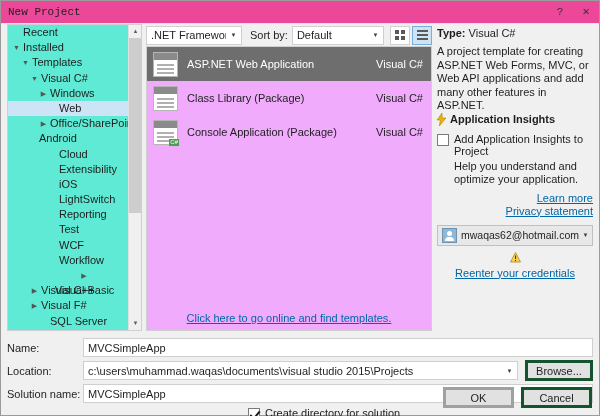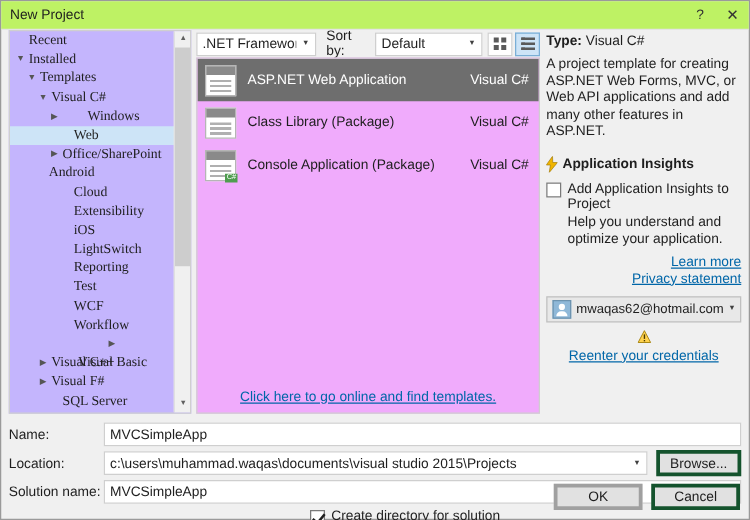--- a/index.html
+++ b/index.html
@@ -21,26 +21,27 @@
     height: 416px;
     box-sizing: border-box;
     border: 1px solid #9a9a9a;
     background: #f0f0f0;
     display: flex;
     flex-direction: column;
   }
   
   .titlebar {
     height: 22px;
-    background: #bef264;
+    background: #ec4899;
     display: flex;
     align-items: center;
     padding: 0 0 0 7px;
     border-bottom: 1px solid #e4e4e4;
     flex: none;
+    font-family: Liberation Mono, monospace;
   }
   .titlebar .title {
     font-size: 11px;
     color: #1e1e1e;
     flex: 1;
   }
   .titlebar .btns {
     display: flex;
     align-items: center;
   }
@@ -63,29 +64,28 @@
   }
   .panes {
     display: flex;
     height: 307px;
     margin: 0 6px;
     box-sizing: border-box;
   }
 
   
   .left {
-    width: 146px;
-    background: #c4b5fd;
+    width: 135px;
+    background: #5eead4;
     border: 1px solid #cfcfcf;
     box-sizing: border-box;
     display: flex;
     flex-direction: column;
     position: relative;
     overflow: hidden;
-    font-family: Liberation Serif, serif;
   }
   .tree-scroll {
     flex: 1;
     overflow: hidden;
     position: relative;
   }
   .tree-row {
     height: 15.2px;
     line-height: 15.2px;
     display: flex;
@@ -266,21 +266,21 @@
   
   .right {
     width: 156px;
     margin-left: 5px;
     font-size: 11px;
     box-sizing: border-box;
     position: relative;
   }
   .right .type-line { margin: 3px 0 6px 0; }
   .right .type-line b { font-weight: bold; }
-  .right .desc { line-height: 13.5px; margin-bottom: 12px; }
+  .right .desc { line-height: 13.5px; }
   .ai-header {
     display: flex;
     align-items: center;
     gap: 4px;
     margin-bottom: 7px;
   }
   .ai-header .ai-title { font-weight: bold; }
   .lightning {
     width: 9px; height: 13px; flex: none;
     display: inline-block;
@@ -457,21 +457,21 @@
                 <span class="tree-label">Installed</span>
               </div>
               <div class="tree-row" style="padding-left: 12px;">
                 <span class="arrow open"></span>
                 <span class="tree-label">Templates</span>
               </div>
               <div class="tree-row" style="padding-left: 21px;">
                 <span class="arrow open"></span>
                 <span class="tree-label">Visual C#</span>
               </div>
-              <div class="tree-row" style="padding-left: 30px; gap: 20px;">
+              <div class="tree-row" style="padding-left: 30px;">
                 <span class="arrow closed"></span>
                 <span class="tree-label">Windows</span>
               </div>
               <div class="tree-row selected" style="padding-left: 39px;">
                 <span class="arrow"></span>
                 <span class="tree-label">Web</span>
               </div>
               <div class="tree-row" style="padding-left: 30px;">
                 <span class="arrow closed"></span>
                 <span class="tree-label">Office/SharePoint</span>

